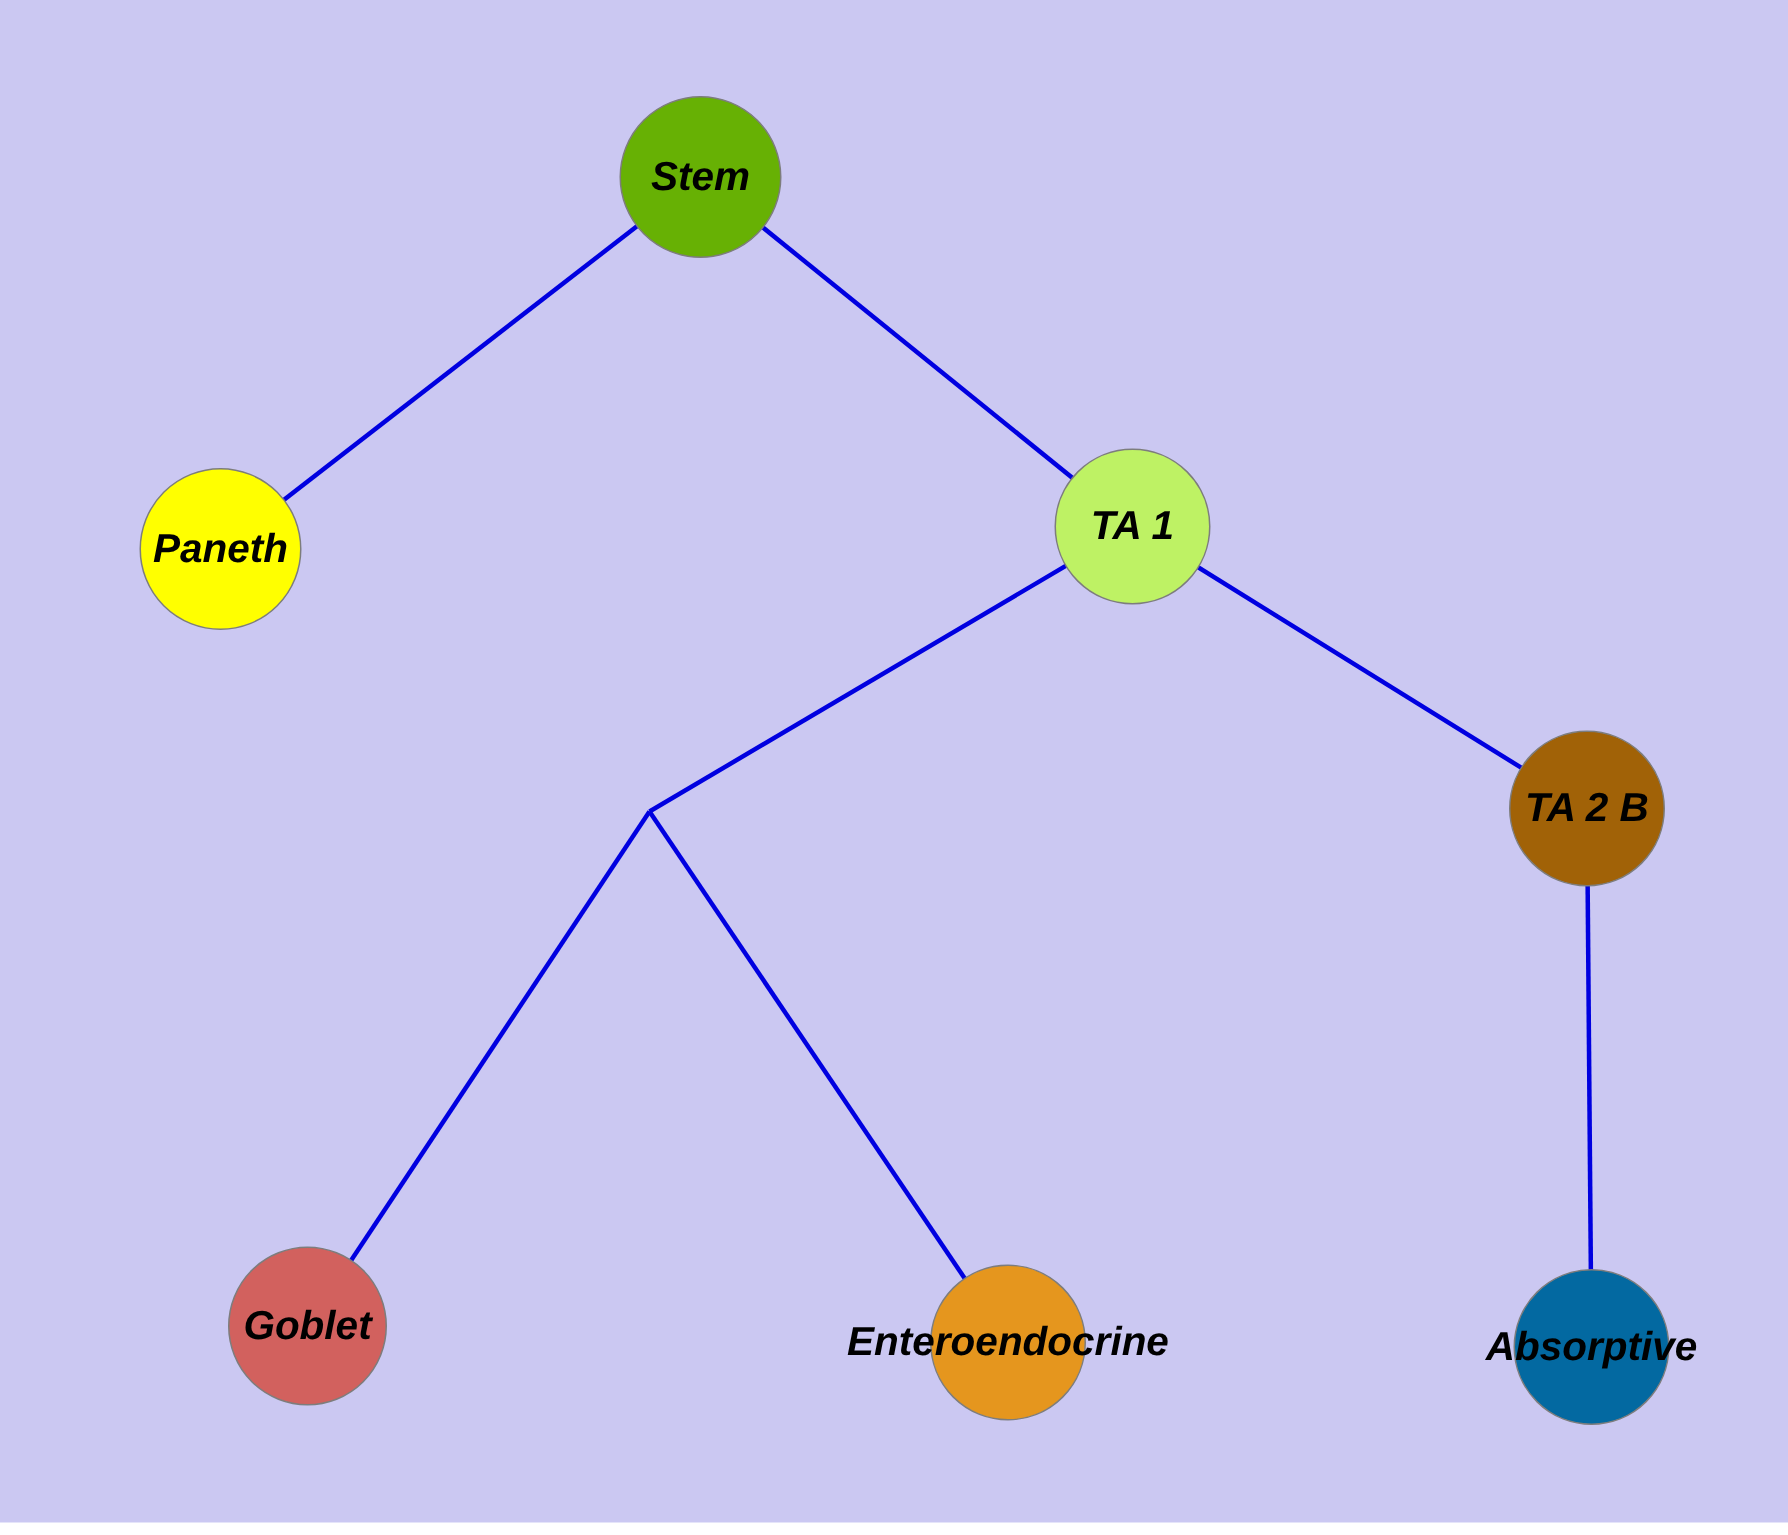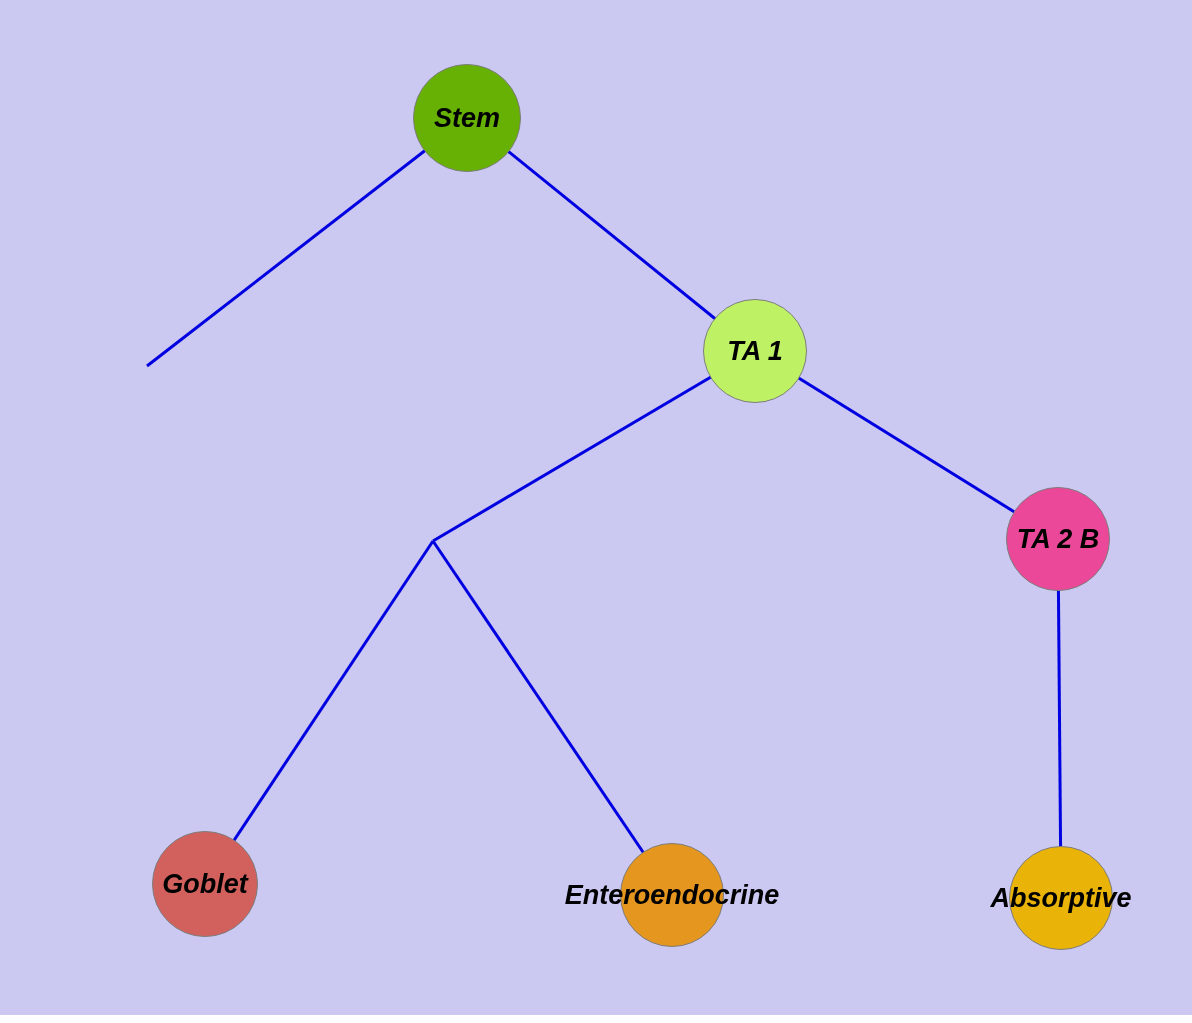--- a/index.html
+++ b/index.html
@@ -65,30 +65,33 @@
       <line x1="755" y1="351" x2="433" y2="541" stroke="#0000e0" stroke-width="3"></line>
       <line x1="755" y1="351" x2="1058" y2="539" stroke="#0000e0" stroke-width="3"></line>
       <line x1="433" y1="541" x2="205" y2="884" stroke="#0000e0" stroke-width="3"></line>
       <line x1="433" y1="541" x2="672" y2="895" stroke="#0000e0" stroke-width="3"></line>
       <line x1="1058" y1="539" x2="1061" y2="898" stroke="#0000e0" stroke-width="3"></line>
     </svg>
   <div id="nodes-layer">
       <div class="node" style="left: 413px; top: 64px; width: 108px; height: 108px; background: rgb(103, 177, 4);">
         <span class="node-label">Stem</span>
       </div>
+      <div class="node" style="left: 93px; top: 312px; width: 108px; height: 108px; background: rgb(255, 255, 0);">
+        <span class="node-label">Paneth</span>
+      </div>
       <div class="node" style="left: 703px; top: 299px; width: 104px; height: 104px; background: #bef264;">
         <span class="node-label">TA 1</span>
       </div>
-      <div class="node" style="left: 1006px; top: 487px; width: 104px; height: 104px; background: #ec4899;">
+      <div class="node" style="left: 1006px; top: 487px; width: 104px; height: 104px; background: #a16207;">
         <span class="node-label">TA 2 B</span>
       </div>
       <div class="node" style="left: 620px; top: 843px; width: 104px; height: 104px; background: rgb(229, 150, 30);">
         <span class="node-label">Enteroendocrine</span>
       </div>
       <div class="node" style="left: 152px; top: 831px; width: 106px; height: 106px; background: rgb(210, 97, 94);">
         <span class="node-label">Goblet</span>
       </div>
-      <div class="node" style="left: 1009px; top: 846px; width: 104px; height: 104px; background: #eab308;">
+      <div class="node" style="left: 1009px; top: 846px; width: 104px; height: 104px; background: #0369a1;">
         <span class="node-label">Absorptive</span>
       </div>
     </div>
   <div class="bottom-strip"></div>
 </div>
 
 </body></html>

